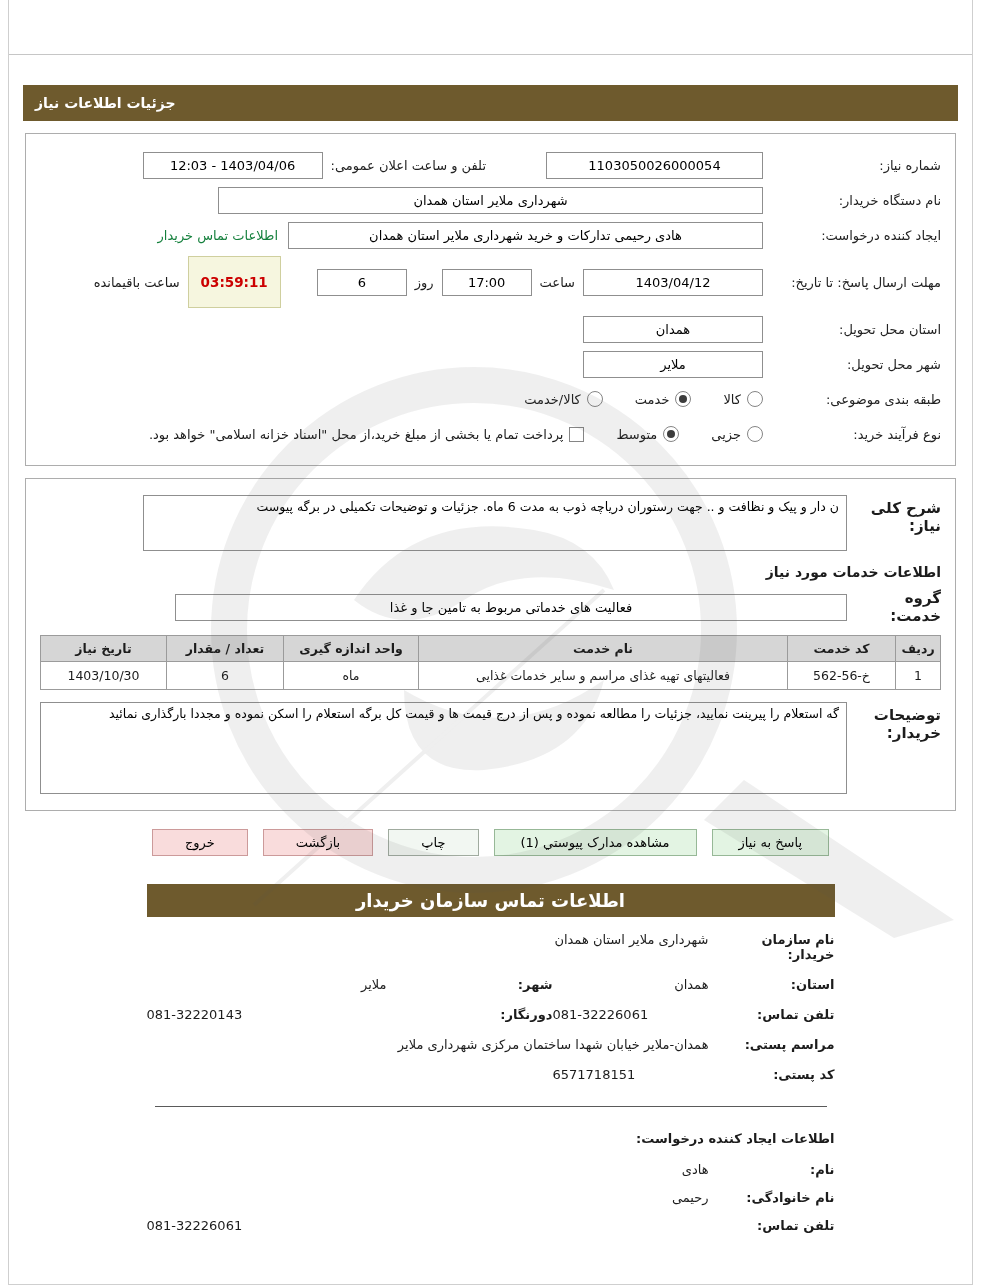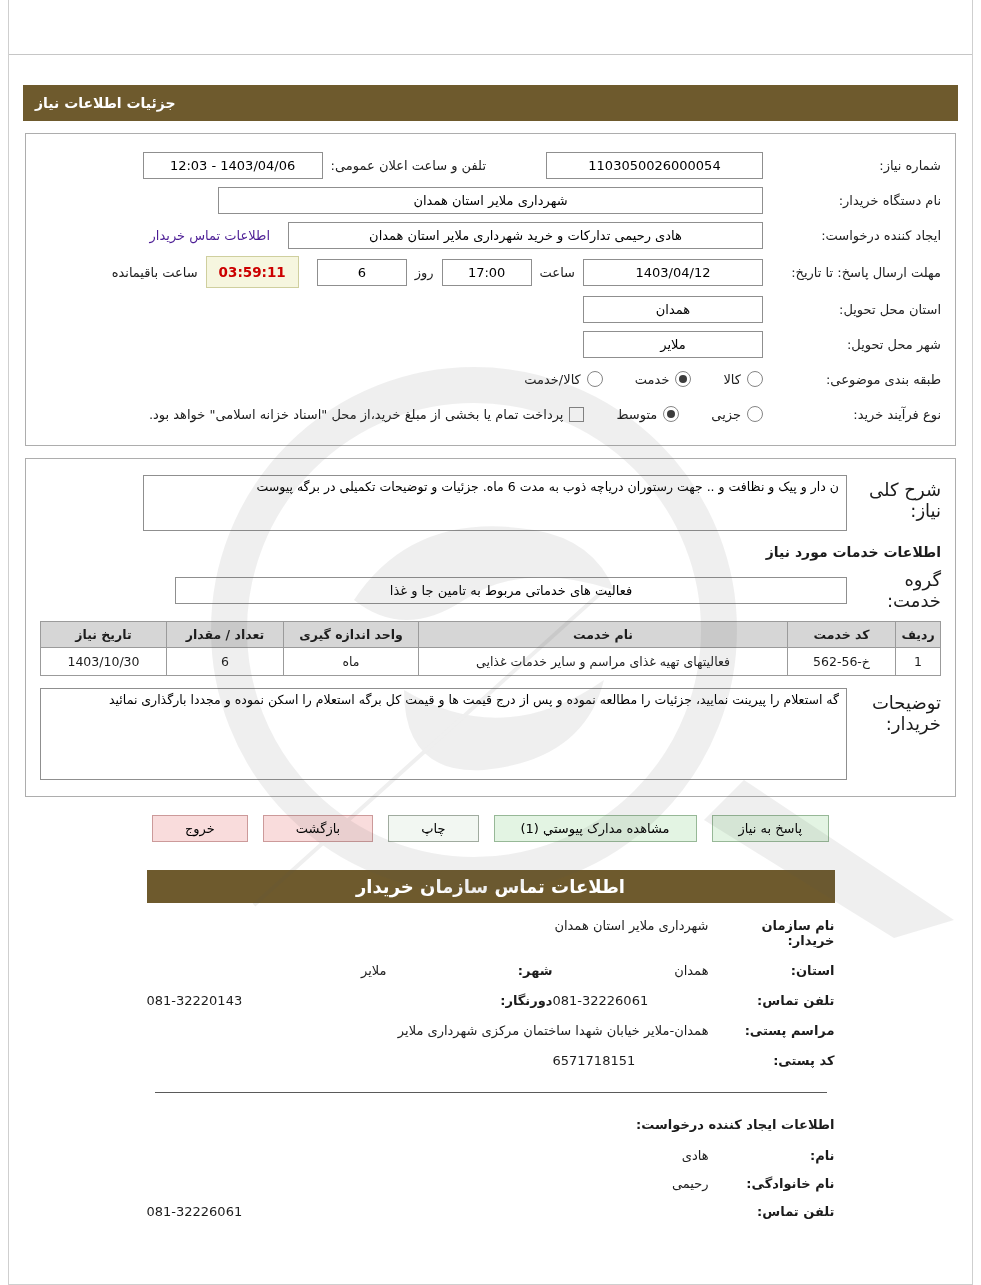--- a/index.html
+++ b/index.html
@@ -10,31 +10,31 @@
   .bar1{margin:30px 14px 0 14px;padding:10px 12px;text-align:left;}
   .bar2{width:688px;margin:28px auto 0 auto;text-align:center;padding:6px 0;font-size:18px;}
   .panel{margin:12px 16px;border:1px solid #adadad;background:#fff;padding:10px 14px;}
   .row{display:flex;align-items:center;gap:8px;margin:7px 0;min-height:28px;font-size:13px;}
   .lbl{width:170px;flex:0 0 auto;color:#222;}
   .lbl-inline{width:auto;margin-right:52px;}
   .inp{height:27px;border:1px solid #8f8f8f;background:#fff;font-family:inherit;font-size:13px;text-align:center;box-sizing:border-box;padding:2px 6px;}
   .num{direction:ltr;}
   .fa{direction:rtl;}
   .w185{width:217px}.w180{width:180px}.w545{width:545px}.w475{width:475px}.w90{width:90px}.w672{width:672px}
-  .link{color:#4c1d95;font-size:13px;margin-right:10px;cursor:pointer;}
-  .countdown{background:#f6f6df;border:1px solid #cfcf9e;color:#cc0000;font-weight:bold;padding:7px 12px;font-size:13.5px;margin-right:10px;direction:ltr;}
+  .link{color:#15803d;font-size:13px;margin-right:2px;cursor:pointer;}
+  .countdown{background:#f6f6df;border:1px solid #cfcf9e;color:#cc0000;font-weight:bold;padding:17px 12px;font-size:13.5px;margin-right:28px;direction:ltr;}
   .small-lbl{font-size:13px;}
   .opt{display:flex;align-items:center;gap:6px;margin-left:24px;cursor:pointer;}
   .radio{width:14px;height:14px;border:1px solid #858585;border-radius:50%;background:#fff;position:relative;flex:0 0 auto;display:inline-block;}
   .radio.sel::after{content:'';position:absolute;top:3px;left:3px;right:3px;bottom:3px;background:#3c3c3c;border-radius:50%;}
   .checkbox{width:13px;height:13px;border:1px solid #858585;background:#fff;flex:0 0 auto;display:inline-block;}
   .note-text{font-size:13px;}
   .row-desc,.row-notes,.row-group{display:flex;align-items:flex-start;gap:10px;margin:6px 0;font-size:13px;}
   .row-group{align-items:center;}
-  .blbl{font-weight:normal;font-size:18px;width:84px;flex:0 0 auto;padding-top:4px;}
+  .blbl{font-weight:bold;font-size:15px;width:84px;flex:0 0 auto;padding-top:4px;}
   .row-group .blbl{padding-top:0;}
   .ta{border:1px solid #8f8f8f;background:#fff;font-family:inherit;font-size:12.5px;padding:3px 7px;resize:none;direction:rtl;}
   .ta.desc{width:688px;height:48px;}
   .ta.notes{flex:1;height:84px;}
   .section-title{font-weight:bold;font-size:14px;margin:13px 0 9px 0;}
   table{width:100%;border-collapse:collapse;margin:10px 0 12px 0;font-size:12.5px;}
   th{background:#d6d6d6;border:1px solid #9b9b9b;padding:5px 4px;font-weight:bold;}
   td{border:1px solid #9b9b9b;padding:6px 4px;text-align:center;background:#fff;}
   .btnrow{display:flex;justify-content:center;gap:15px;margin:18px 0 10px 0;}
   .btn{border:1px solid #999;padding:5px 32px;font-size:13px;background:#eee;cursor:pointer;font-family:inherit;}

